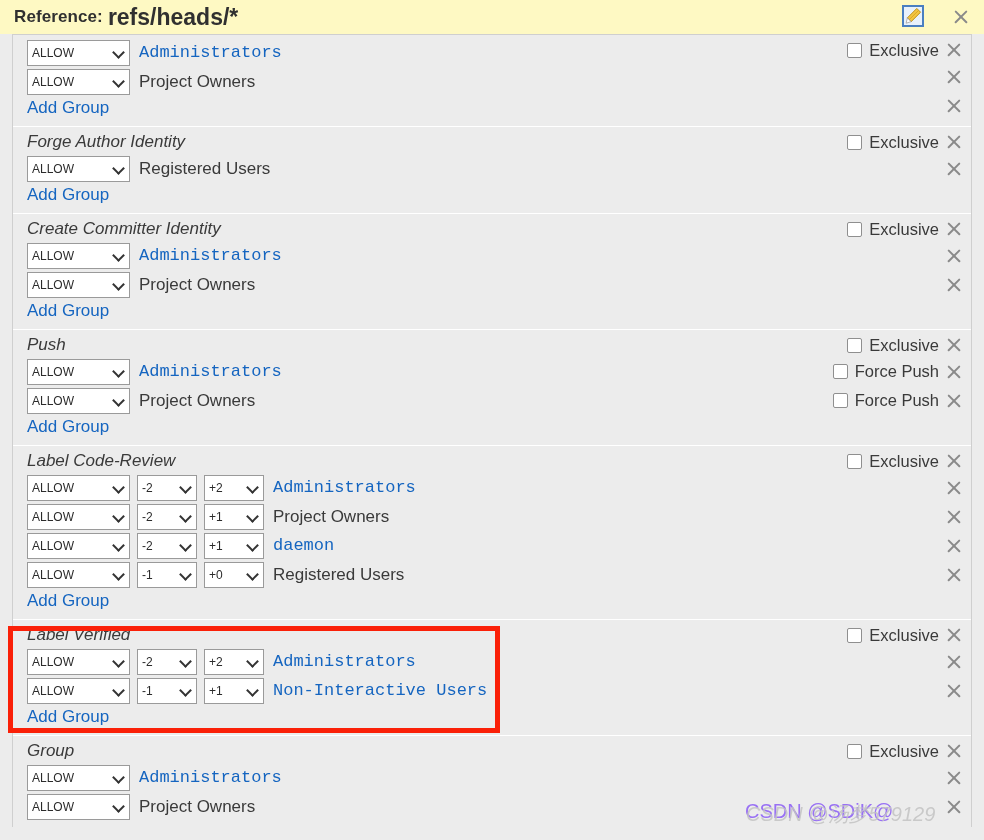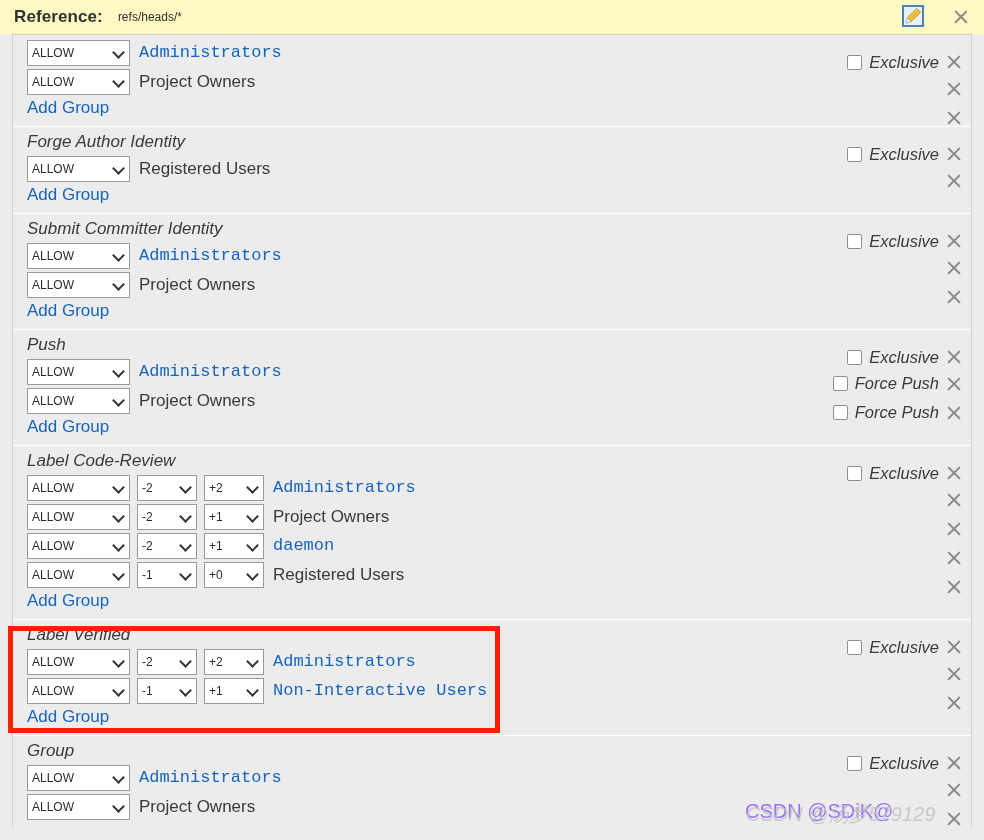--- a/index.html
+++ b/index.html
@@ -25,23 +25,23 @@
     align-items: center;
     background: #fef9c3;
   }
   .ref-header .ref-title {
     font-size: 17px;
     font-weight: bold;
     letter-spacing: .1px;
     white-space: nowrap;
   }
   .ref-header .ref-value {
-    font-size: 12px;
-    font-weight: normal;
-    margin-left: 15px;
+    font-size: 23px;
+    font-weight: bold;
+    margin-left: 5px;
     white-space: nowrap;
   }
   .header-actions {
     position: absolute;
     right: 14px;
     top: 0;
     height: 34px;
     display: flex;
     align-items: center;
     gap: 26px;
@@ -186,24 +186,23 @@
     line-height: 24px;
     height: 24px;
     cursor: pointer;
     white-space: nowrap;
   }
 
   
   .sec-right {
     position: absolute;
     right: 0;
-    top: 12px;
+    top: 0;
     width: 168px;
     padding-top: 3px;
-    font-style: italic;
   }
   .right-row {
     display: flex;
     align-items: center;
     justify-content: flex-end;
     height: 29px;
     gap: 6px;
     padding-right: 8px;
   }
   .right-row.first { height: 24px; }
@@ -333,21 +332,21 @@
         </label>
         <span class="x-btn"></span>
       </div>
       <div class="right-row">
         <span class="x-btn"></span>
       </div>
     </div>
   </div>
 
   <div class="section">
-    <div class="sec-title">Submit Committer Identity</div>
+    <div class="sec-title">Create Committer Identity</div>
     <div class="rule-row">
       <span class="sel-wrap">
         <select class="perm-select sel-allow">
           <option>ALLOW</option>
         </select>
         <span class="caret"></span>
       </span>
       <span class="group-name link">Administrators</span>
     </div>
     <div class="rule-row">

